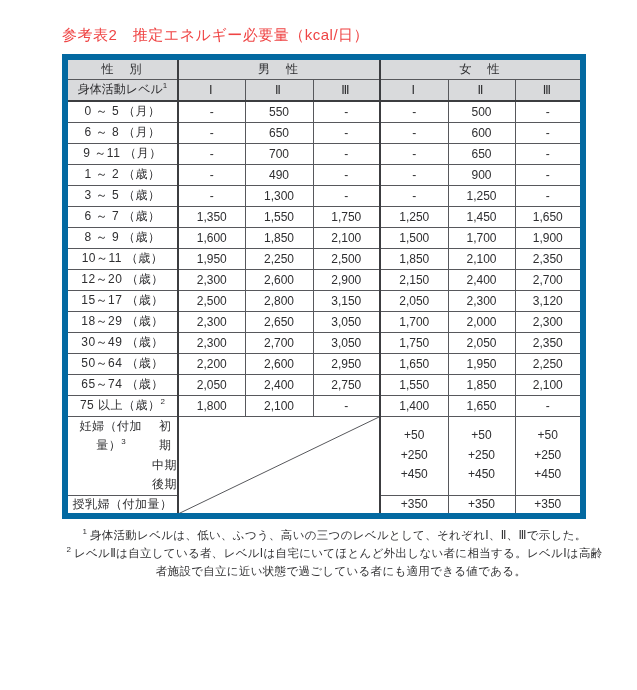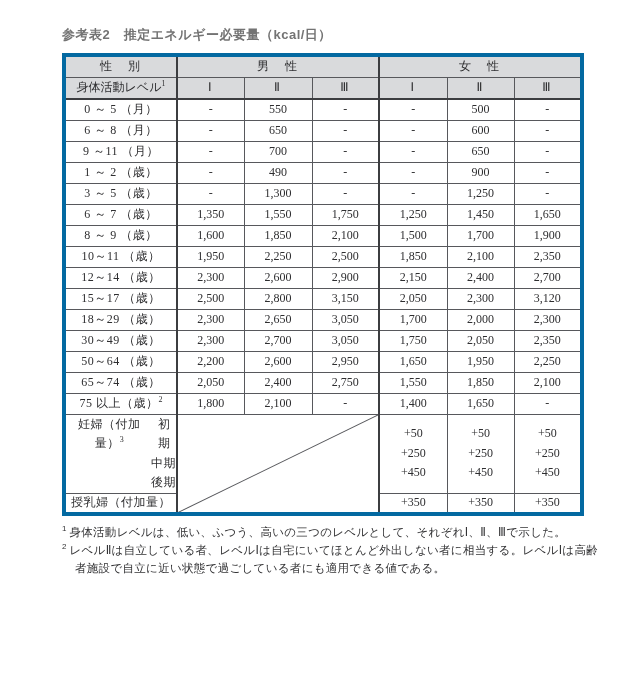--- a/index.html
+++ b/index.html
@@ -4,32 +4,31 @@
 <style>
   * { margin: 0; padding: 0; box-sizing: border-box; }
   html, body { width: 637px; height: 690px; background: #ffffff; }
   body {
     font-family: "Liberation Sans", "DejaVu Sans", sans-serif;
     color: #2e2e30;
     overflow: hidden;
   }
   .page { padding: 26px 0 0 62px; width: 637px; }
   .doc-title {
-    font-size: 13px;
-    font-weight: bold;
+    font-size: 15px;
+    font-weight: normal;
     letter-spacing: 0.5px;
-    color: #737373;
+    color: #ef4444;
     margin-bottom: 9px;
   }
   table.energy {
     border-collapse: collapse;
     table-layout: fixed;
     width: 518px;
-    border: 4px solid #0369a1;
-    font-family: Liberation Serif, serif;
+    border: 6px solid #0369a1;
   }
   table.energy td, table.energy th {
     border: 1px solid #57585c;
     font-size: 12px;
     font-weight: normal;
     text-align: center;
     vertical-align: middle;
     padding: 0;
     color: #2e2e30;
   }
@@ -58,20 +57,21 @@
   .mat-stage { text-align: right; }
   td.mat-val { line-height: 19.5px; padding: 2px 0; }
   td.diag { position: relative; padding: 0; }
   td.diag svg { position: absolute; top: 0; left: 0; width: 100%; height: 100%; display: block; }
   .footnotes { margin-top: 7px; width: 545px; }
   .fn {
     font-size: 11.5px;
     line-height: 18px;
     color: #333335;
     letter-spacing: 0.3px;
+    text-align: center;
   }
   .fn.sup-type { padding-left: 13px; text-indent: -13px; }
   .fn.note-type { padding-left: 40px; text-indent: -40px; }
   .fn sup.mark { margin-right: 3px; }
 </style>
 </head>
 <body>
 
 <div class="page">
 
@@ -171,21 +171,21 @@
         <tr>
           <td class="lbl br-thick"><span>10～11 （歳）</span></td>
           <td>1,950</td>
           <td>2,250</td>
           <td class="br-thick">2,500</td>
           <td>1,850</td>
           <td>2,100</td>
           <td>2,350</td>
         </tr>
         <tr>
-          <td class="lbl br-thick"><span>12～14 （歳）</span></td>
+          <td class="lbl br-thick"><span>12～20 （歳）</span></td>
           <td>2,300</td>
           <td>2,600</td>
           <td class="br-thick">2,900</td>
           <td>2,150</td>
           <td>2,400</td>
           <td>2,700</td>
         </tr>
         <tr>
           <td class="lbl br-thick"><span>15～17 （歳）</span></td>
           <td>2,500</td>

